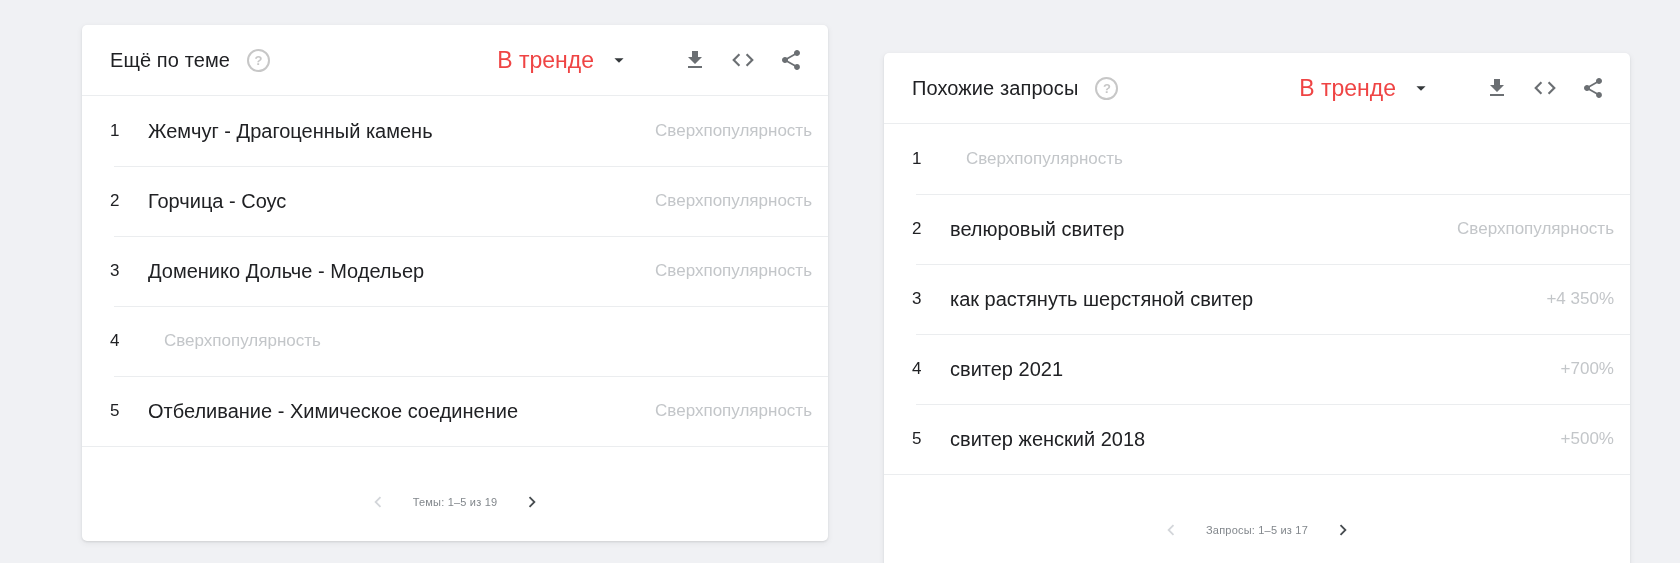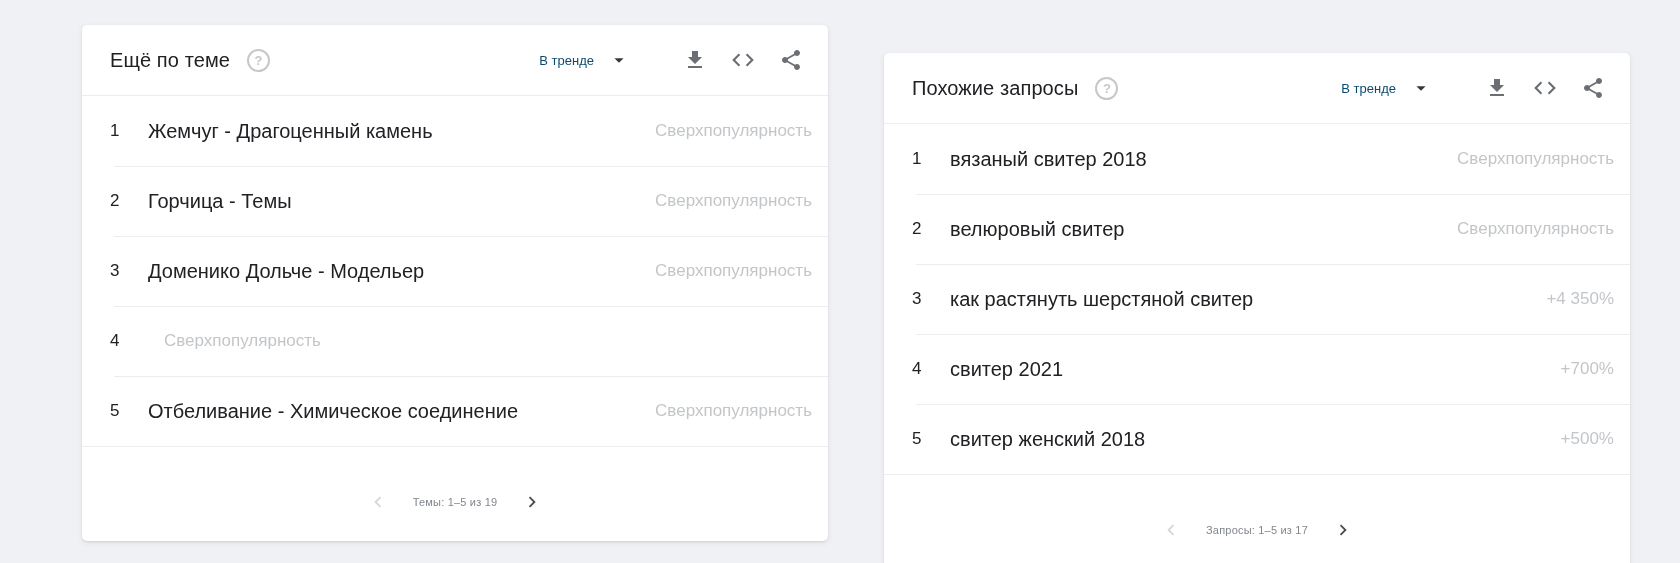--- a/index.html
+++ b/index.html
@@ -53,21 +53,21 @@
     flex: 0 0 auto;
   }
   .header-spacer { flex: 1 1 auto; }
 
   .sort-dropdown {
     display: flex; align-items: center;
     cursor: pointer;
     margin-right: 30px;
     white-space: nowrap;
   }
-  .sort-label { font-size: 13px; color: #0c4a6e; }
+  .sort-label { font-size: 23px; color: #ef4444; }
   .sort-caret { margin-left: 14px; display: flex; align-items: center; }
 
   .action-btn {
     display: flex; align-items: center; justify-content: center;
     width: 26px; height: 26px;
     margin-left: 22px;
     cursor: pointer;
   }
   .action-btn svg { display: block; }
 
@@ -172,21 +172,21 @@
     </div>
 
     <div class="rows">
       <div class="row">
         <span class="row-rank">1</span>
         <span class="row-label">Жемчуг - Драгоценный камень</span>
         <span class="row-value">Сверхпопулярность</span>
       </div>
       <div class="row">
         <span class="row-rank">2</span>
-        <span class="row-label">Горчица - Темы</span>
+        <span class="row-label">Горчица - Соус</span>
         <span class="row-value">Сверхпопулярность</span>
       </div>
       <div class="row">
         <span class="row-rank">3</span>
         <span class="row-label">Доменико Дольче - Модельер</span>
         <span class="row-value">Сверхпопулярность</span>
       </div>
       <div class="row">
         <span class="row-rank">4</span>
         <span class="row-value">Сверхпопулярность</span>
@@ -243,21 +243,20 @@
       <span class="action-btn">
         <svg width="24" height="24" viewBox="0 0 24 24">
             <path d="M18 16.08c-.76 0-1.44.3-1.96.77L8.91 12.7c.05-.23.09-.46.09-.7s-.04-.47-.09-.7l7.05-4.11c.54.5 1.25.81 2.04.81 1.66 0 3-1.34 3-3s-1.34-3-3-3-3 1.34-3 3c0 .24.04.47.09.7L8.04 9.81C7.5 9.31 6.79 9 6 9c-1.66 0-3 1.34-3 3s1.34 3 3 3c.79 0 1.5-.31 2.04-.81l7.12 4.16c-.05.21-.08.43-.08.65 0 1.61 1.31 2.92 2.92 2.92 1.61 0 2.92-1.31 2.92-2.92s-1.31-2.92-2.92-2.92z" fill="#6b6f73"></path>
           </svg>
       </span>
     </div>
 
     <div class="rows">
       <div class="row">
         <span class="row-rank">1</span>
-        <span class="row-label">вязаный свитер 2018</span>
         <span class="row-value">Сверхпопулярность</span>
       </div>
       <div class="row">
         <span class="row-rank">2</span>
         <span class="row-label">велюровый свитер</span>
         <span class="row-value">Сверхпопулярность</span>
       </div>
       <div class="row">
         <span class="row-rank">3</span>
         <span class="row-label">как растянуть шерстяной свитер</span>

